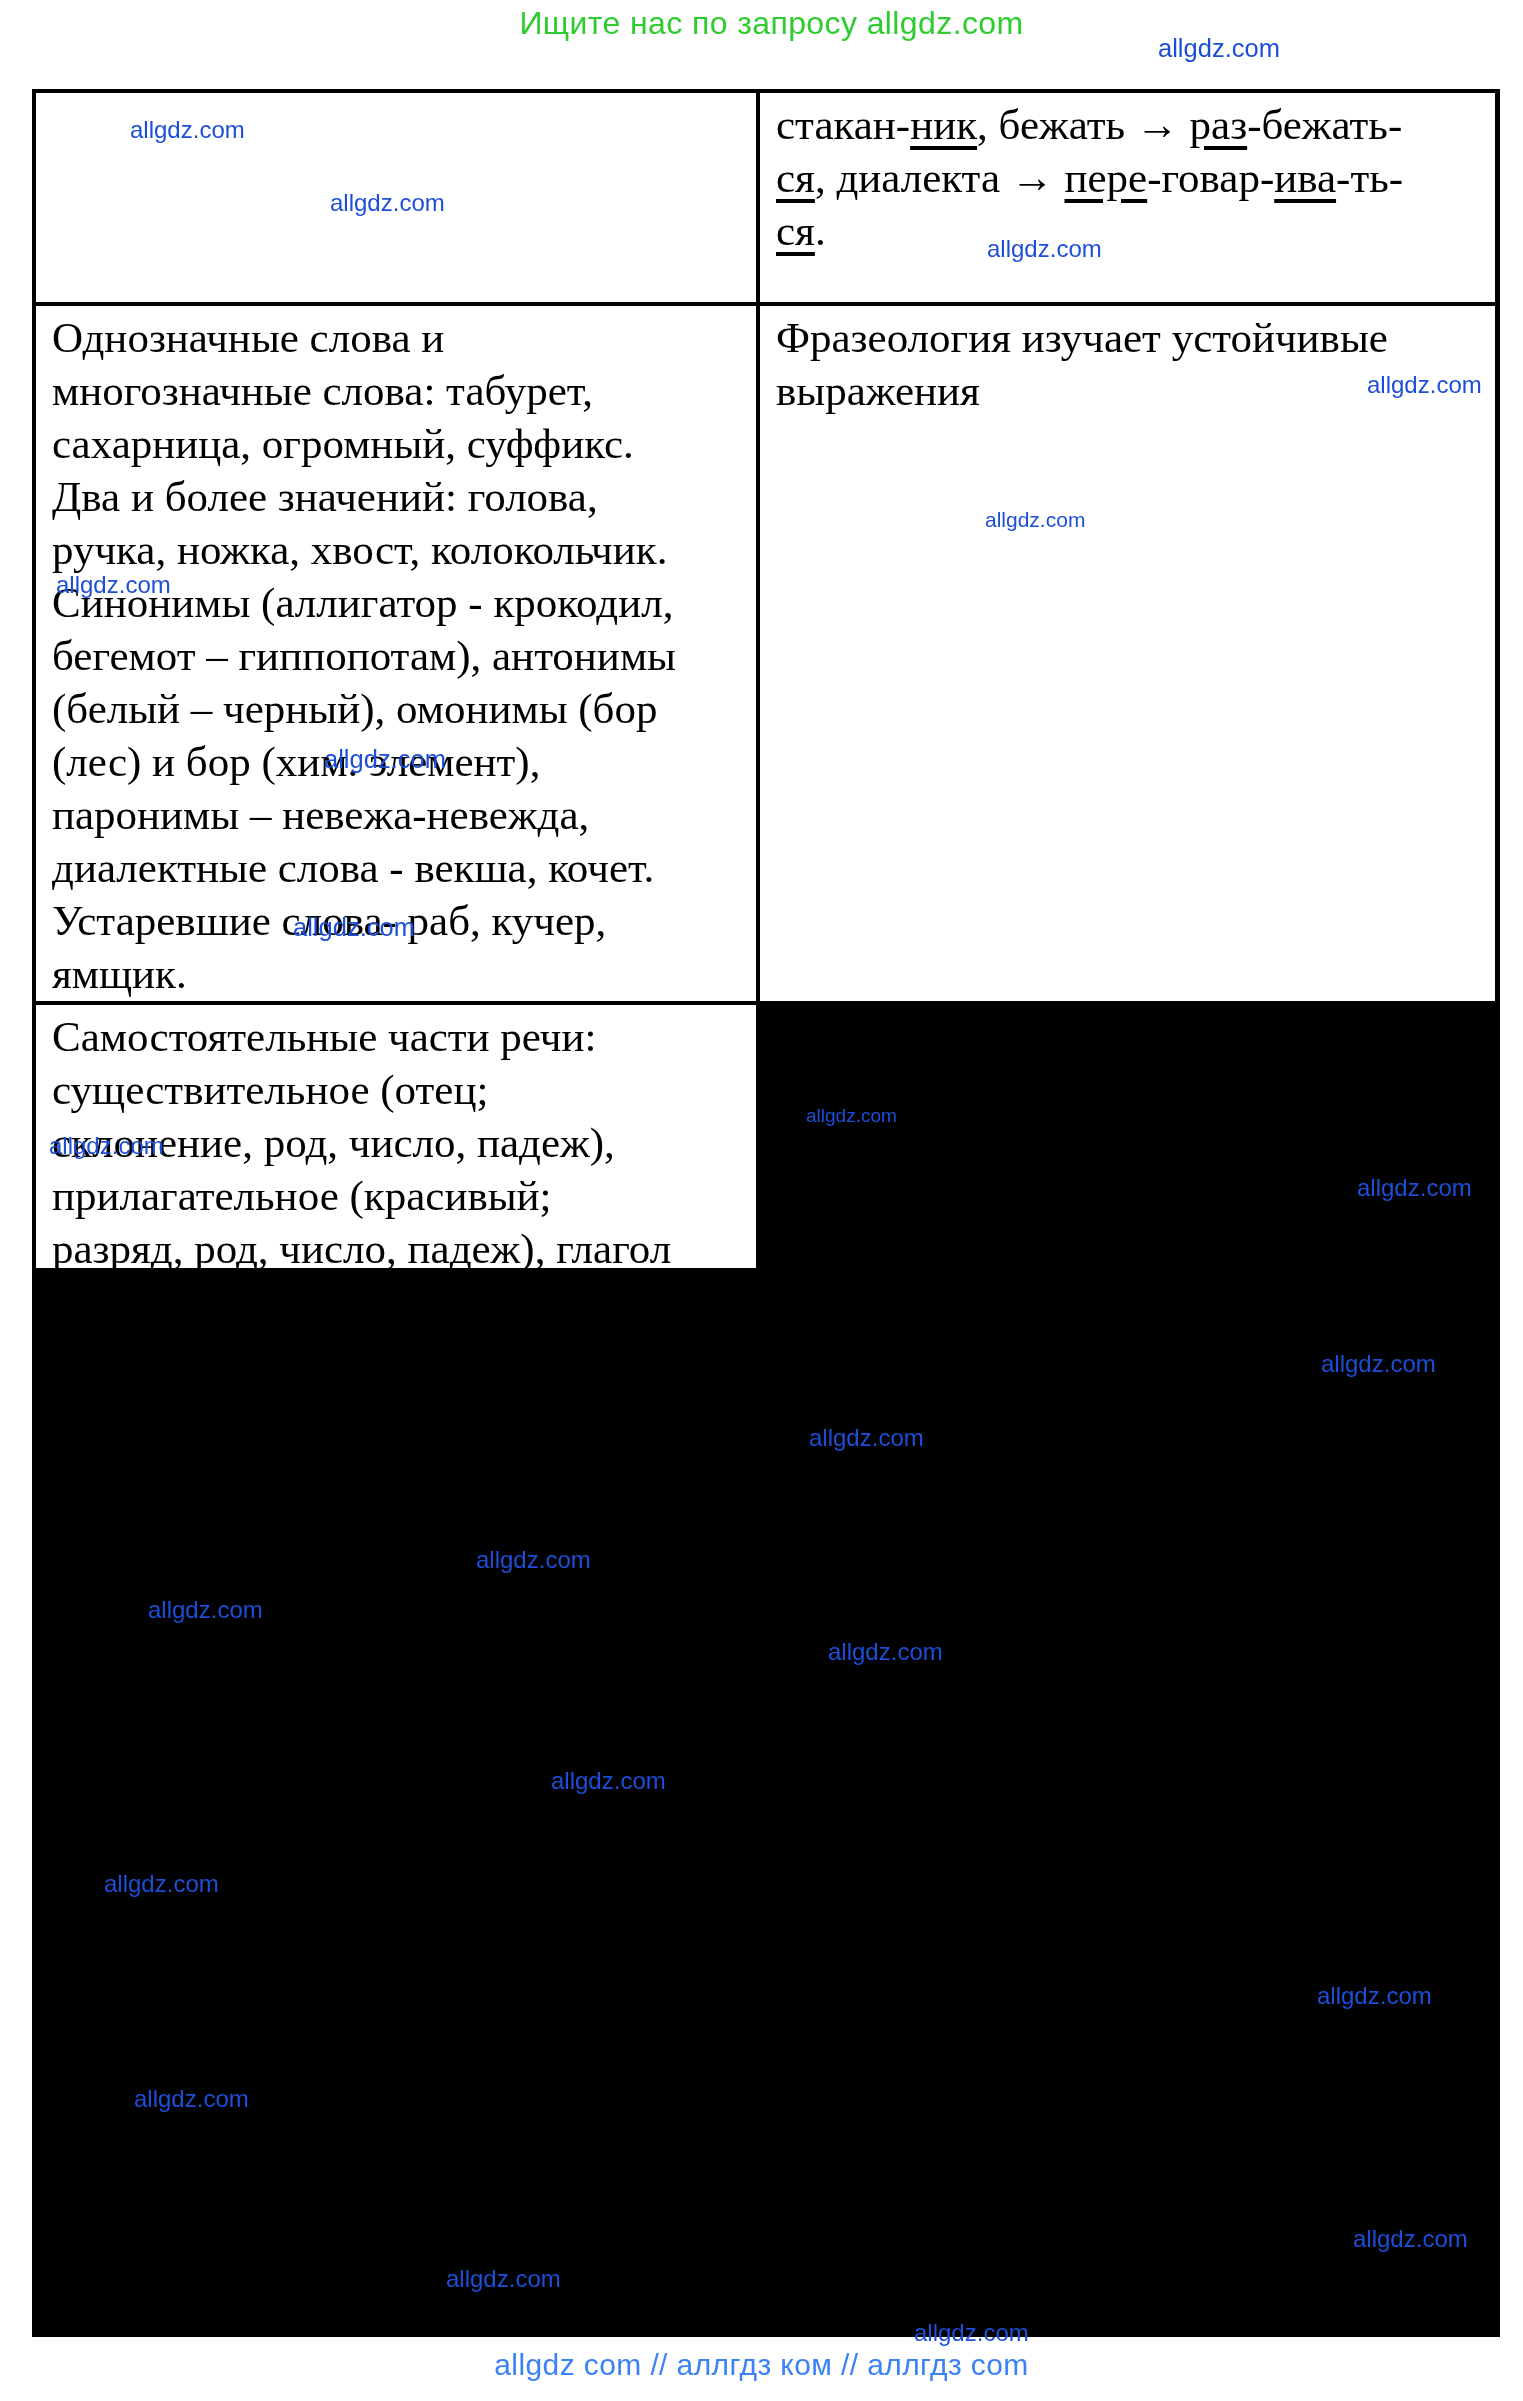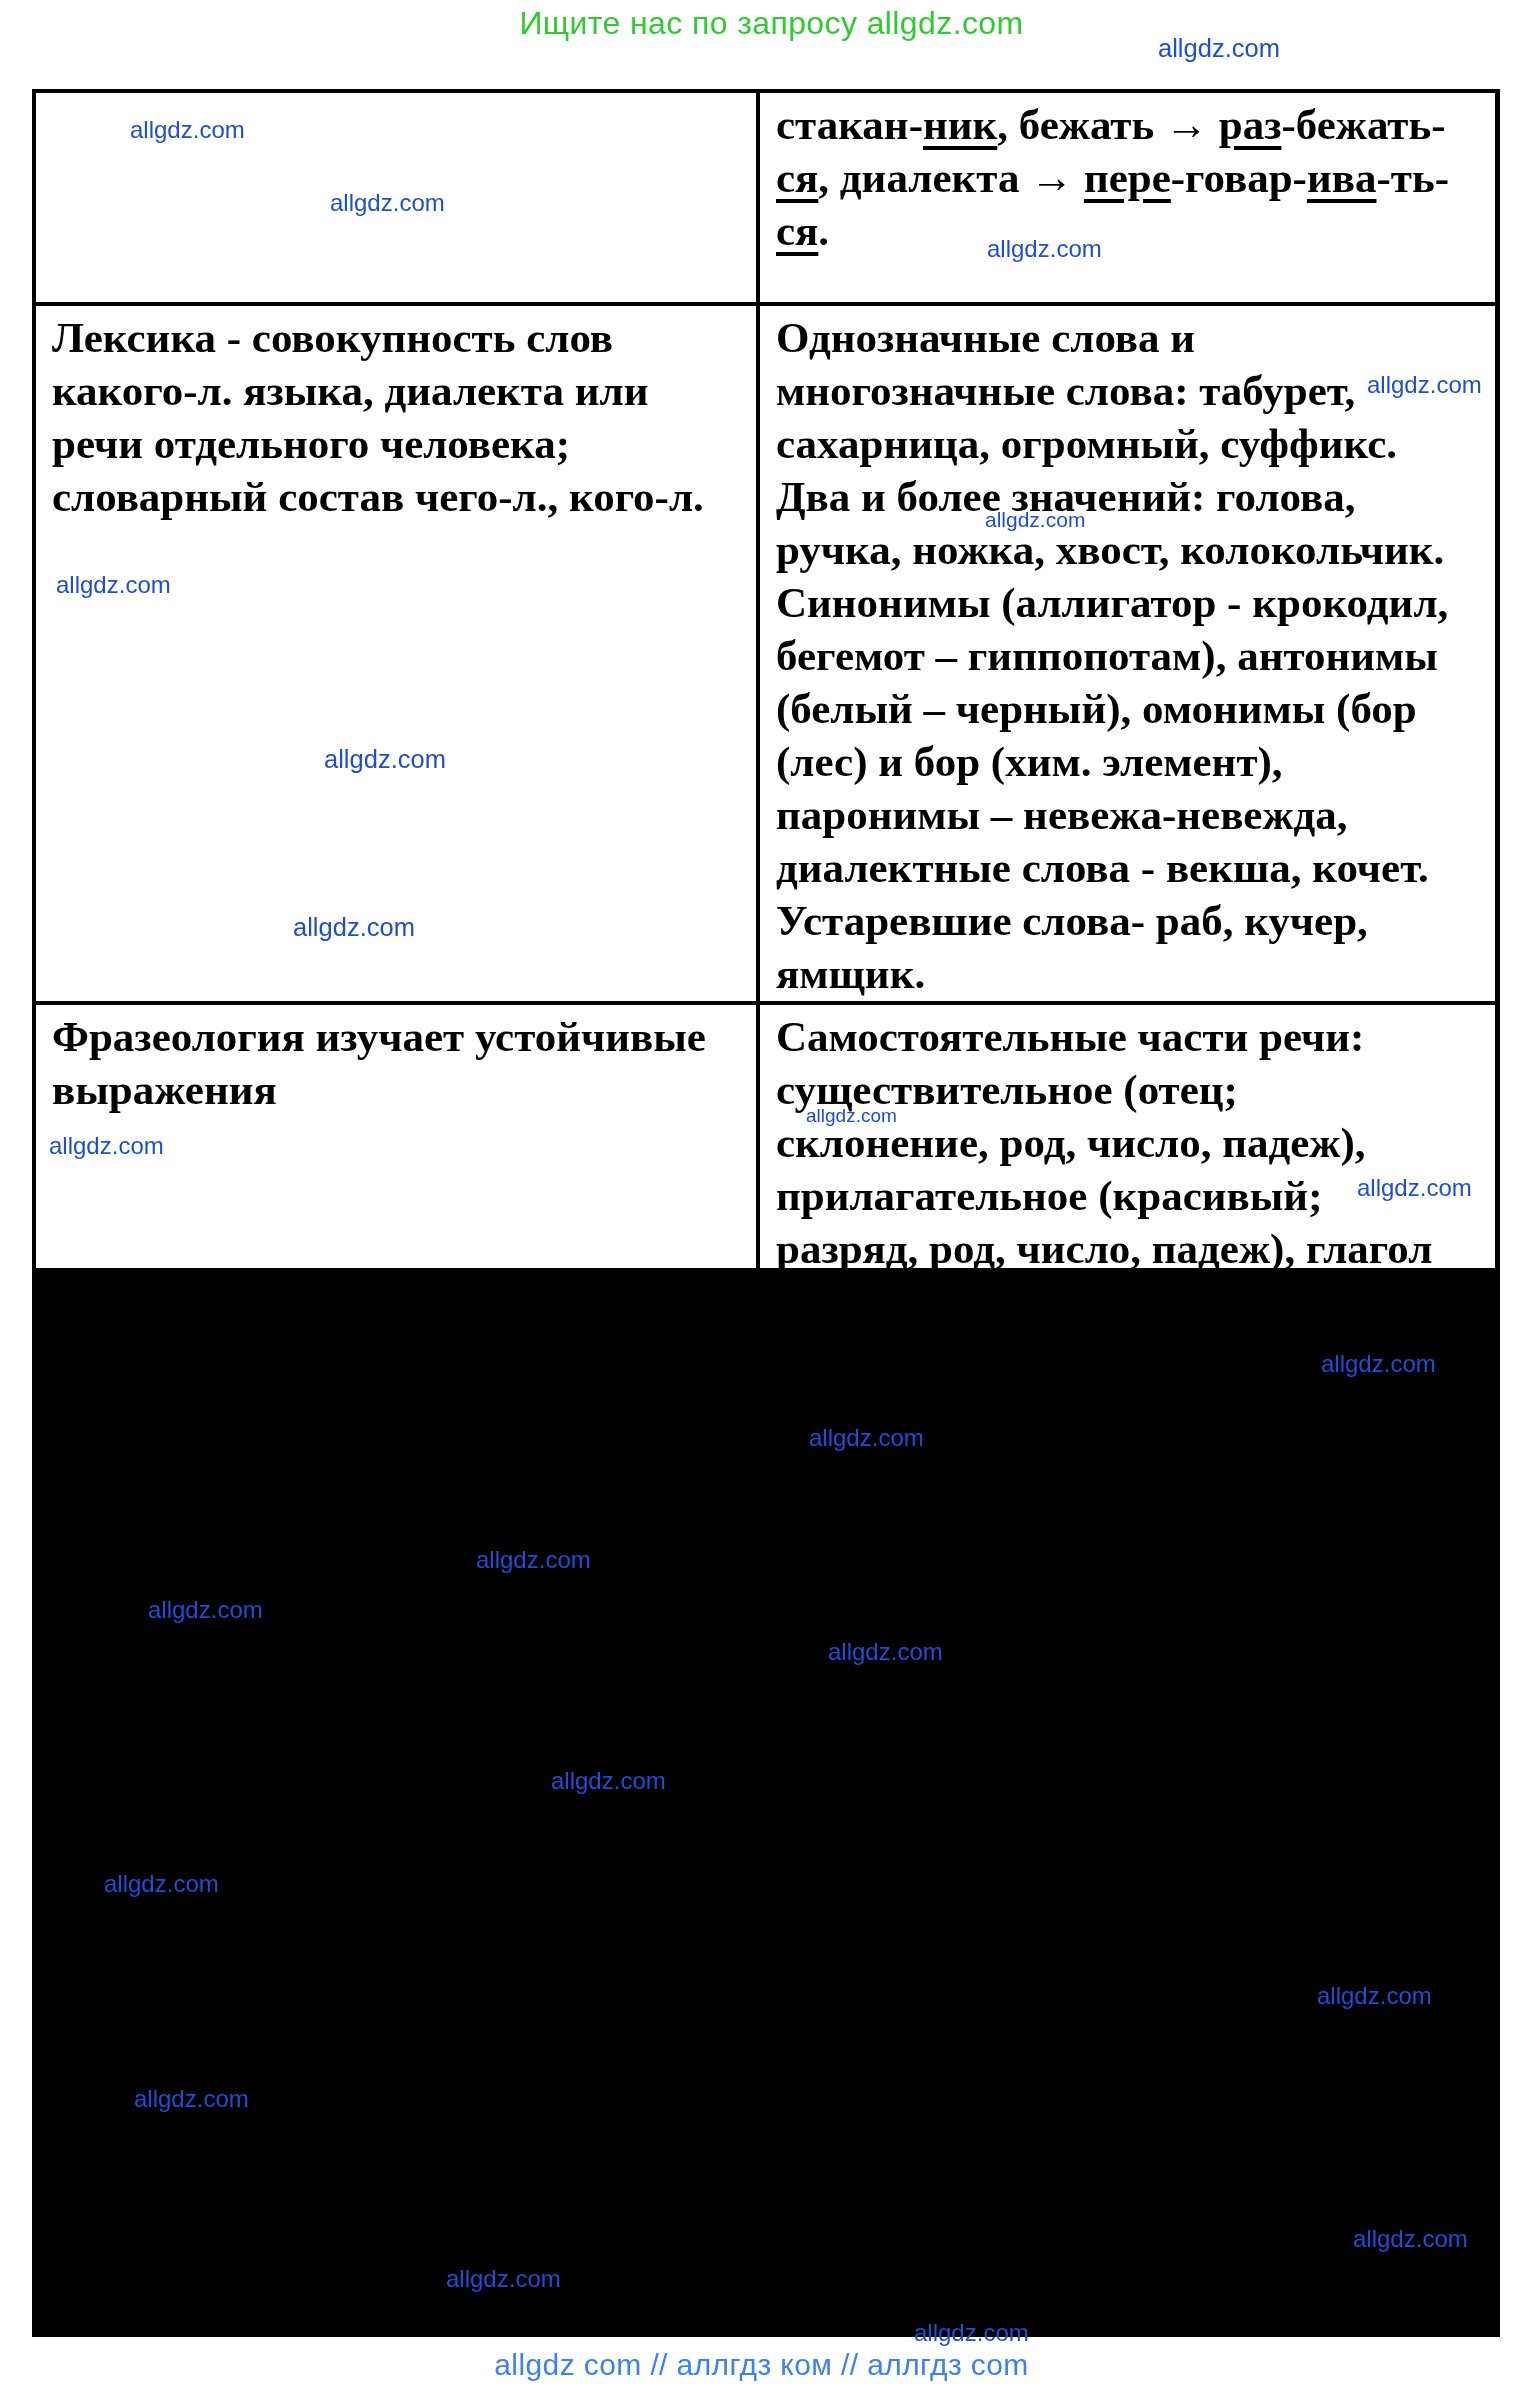--- a/index.html
+++ b/index.html
@@ -11,21 +11,21 @@
   .site-header {
     position:absolute; left:0; right:0; top:4.8px;
     text-align:center; font-family:"Liberation Sans", sans-serif;
     font-size:32px; font-weight:400; letter-spacing:0.4px;padding-left:20px;
   }
   .answers-table {
     position:absolute; left:32px; top:89px; width:1468px; height:2248px;
     background:#000; display:grid; box-sizing:border-box;
     grid-template-columns:720px 735px;
     grid-template-rows:209px 695px 263px 1061px;
-    gap:4px; padding:4px;font-weight:bold;
+    gap:4px; padding:4px;
   }
   .cell {
     background:#fff; overflow:hidden; box-sizing:border-box;
     padding:4.8px 14.3px 0 16px;
     font-size:43px; line-height:53px; white-space:pre-line;
   }
   .u {
     text-decoration:underline;
     text-decoration-thickness:4px;
     text-underline-offset:7.2px;
@@ -45,24 +45,20 @@
 <body>
 
 <div class="sheet">
 
   <div class="site-header" style="color: rgb(46, 204, 46);">Ищите нас по запросу allgdz.com</div>
 
   <div class="answers-table">
     <div class="cell"></div>
     <div class="cell"><span>стакан-</span><span class="u">ник</span><span>, бежать → </span><span class="u">раз</span><span>-бежать-</span><br><span class="u">ся</span><span>, диалекта → </span><span class="u">пере</span><span>-говар-</span><span class="u">ива</span><span>-ть-</span><br><span class="u">ся</span><span>.</span></div>
 
-    <div class="cell">Лексика - совокупность слов
-какого-л. языка, диалекта или
-речи отдельного человека;
-словарный состав чего-л., кого-л.</div>
     <div class="cell">Однозначные слова и
 многозначные слова: табурет,
 сахарница, огромный, суффикс.
 Два и более значений: голова,
 ручка, ножка, хвост, колокольчик.
 Синонимы (аллигатор - крокодил,
 бегемот – гиппопотам), антонимы
 (белый – черный), омонимы (бор
 (лес) и бор (хим. элемент),
 паронимы – невежа-невежда,

